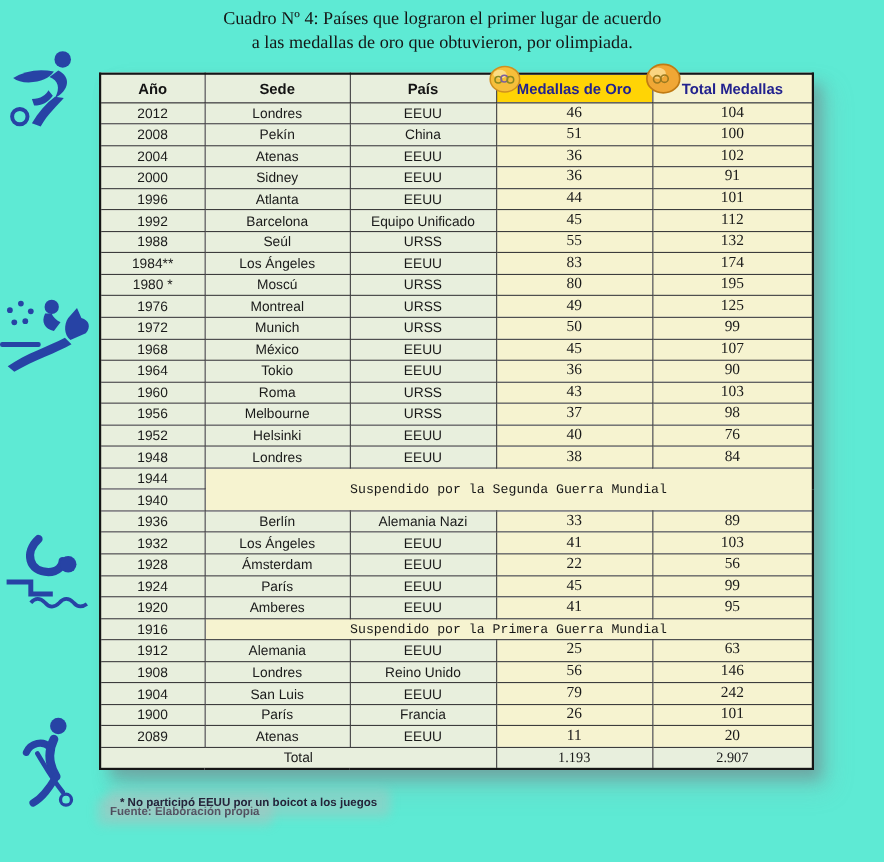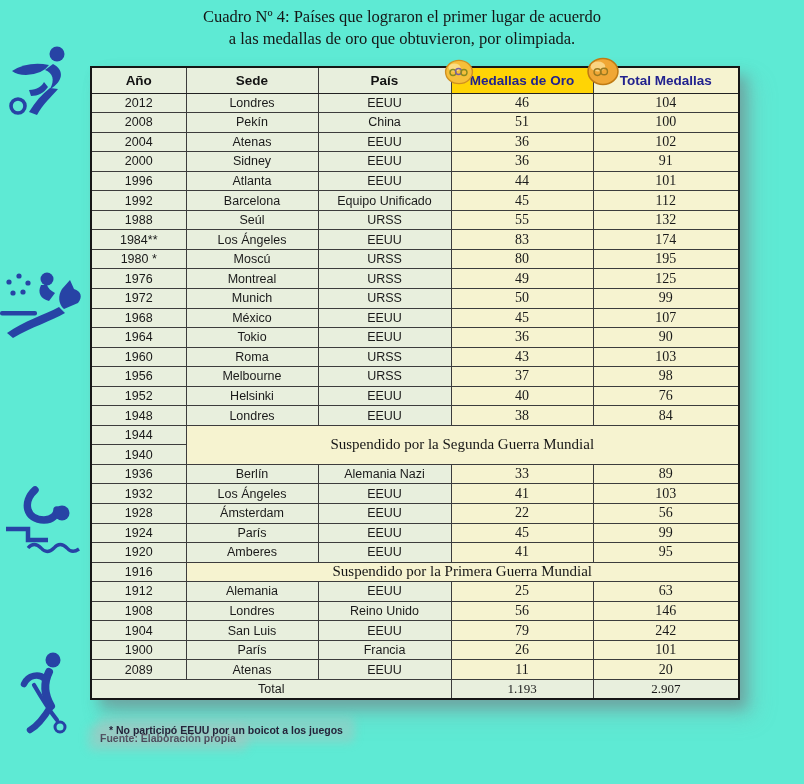--- a/index.html
+++ b/index.html
@@ -43,21 +43,21 @@
     color:#131313; background:var(--cell-green); border-bottom:1.5px solid #222;
   }
   th.gold  { background:var(--header-gold); color:var(--header-text-navy); }
   th.paleyellow { background:var(--cell-yellow); color:var(--header-text-navy); }
   td.green  { background:var(--cell-green); }
   td.yellow { background:var(--cell-yellow); }
   td.sans { font-family:"Liberation Sans", sans-serif; font-size:12.5px; color:#1a1a1a; }
   td.num  { font-family:"Liberation Serif", serif; font-size:14px; color:#1a1a1a; }
   td.num-sans { font-family:Liberation Serif, serif; font-size:13px; color:#1a1a1a; }
   td.war {
-    font-family:Liberation Serif, serif; font-size:15px; color:#161616;
+    font-family:Liberation Mono, monospace; font-size:12px; color:#161616;
     background:var(--cell-yellow);
   }
 
   
   .medal { position:absolute; }
   .medal-1 { left:354px; top:-7px; width:30px; height:26px; }
   .medal-2 { left:496px; top:-9px; width:34px; height:29px; }
 
   
   .picto { position:absolute; }

